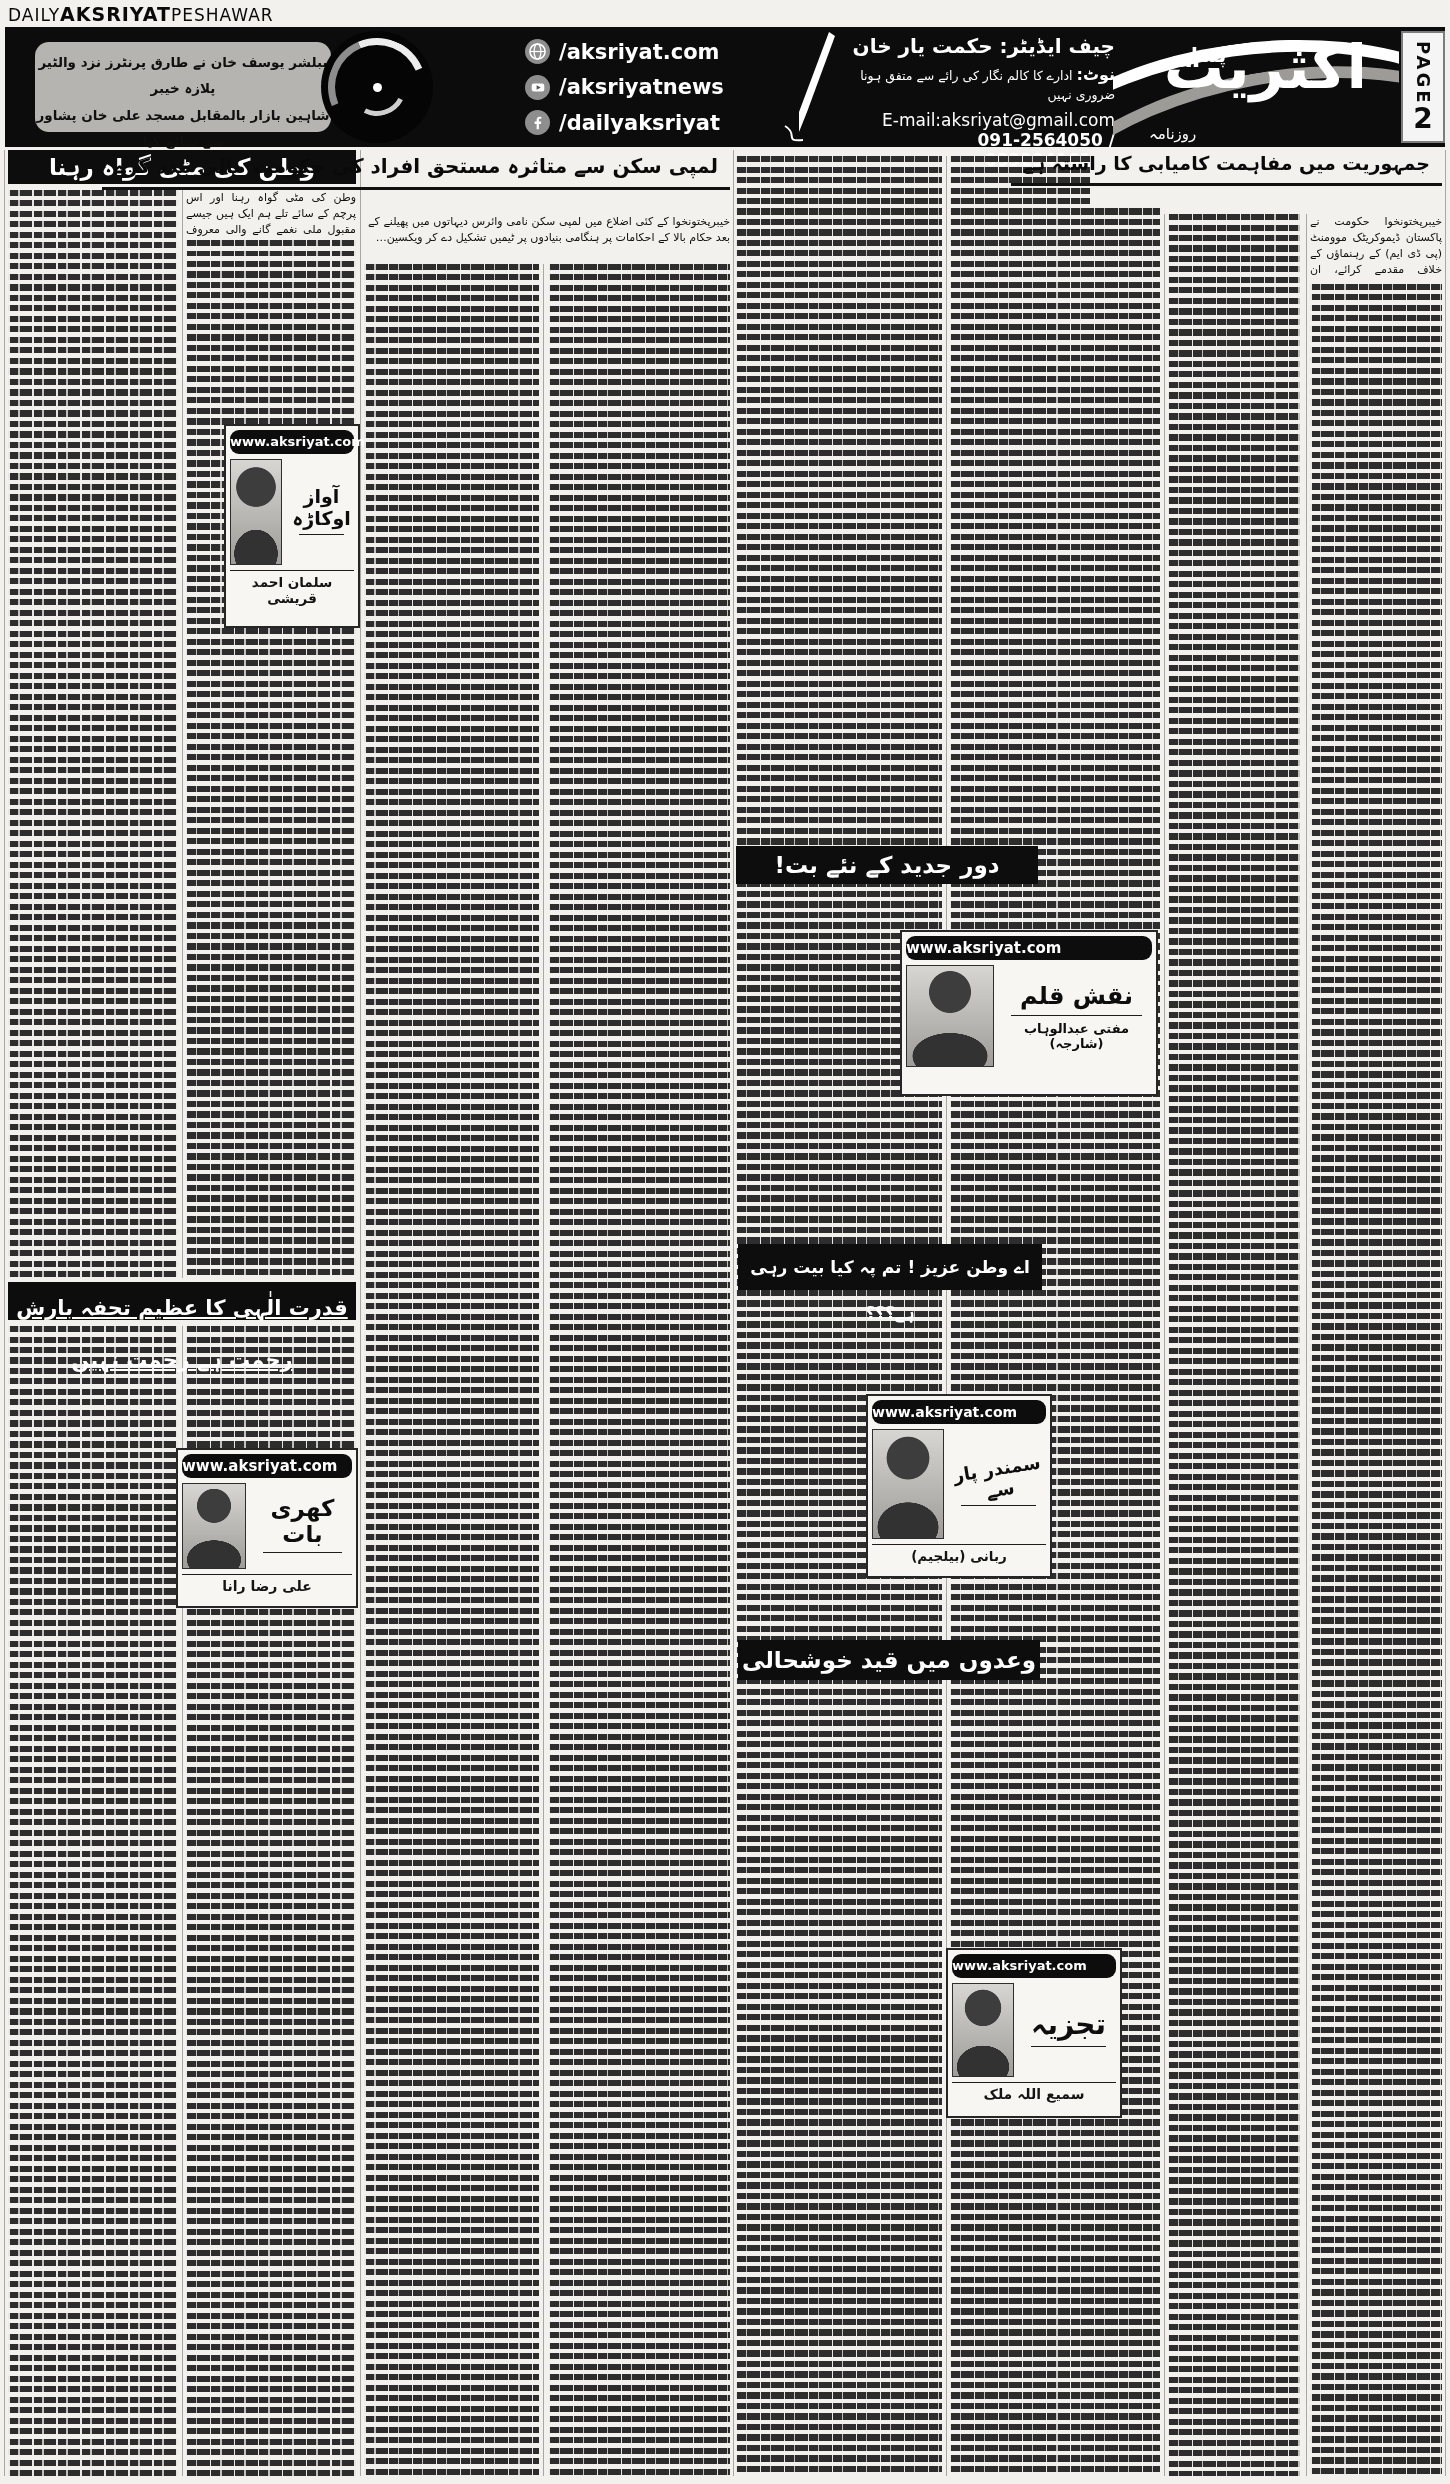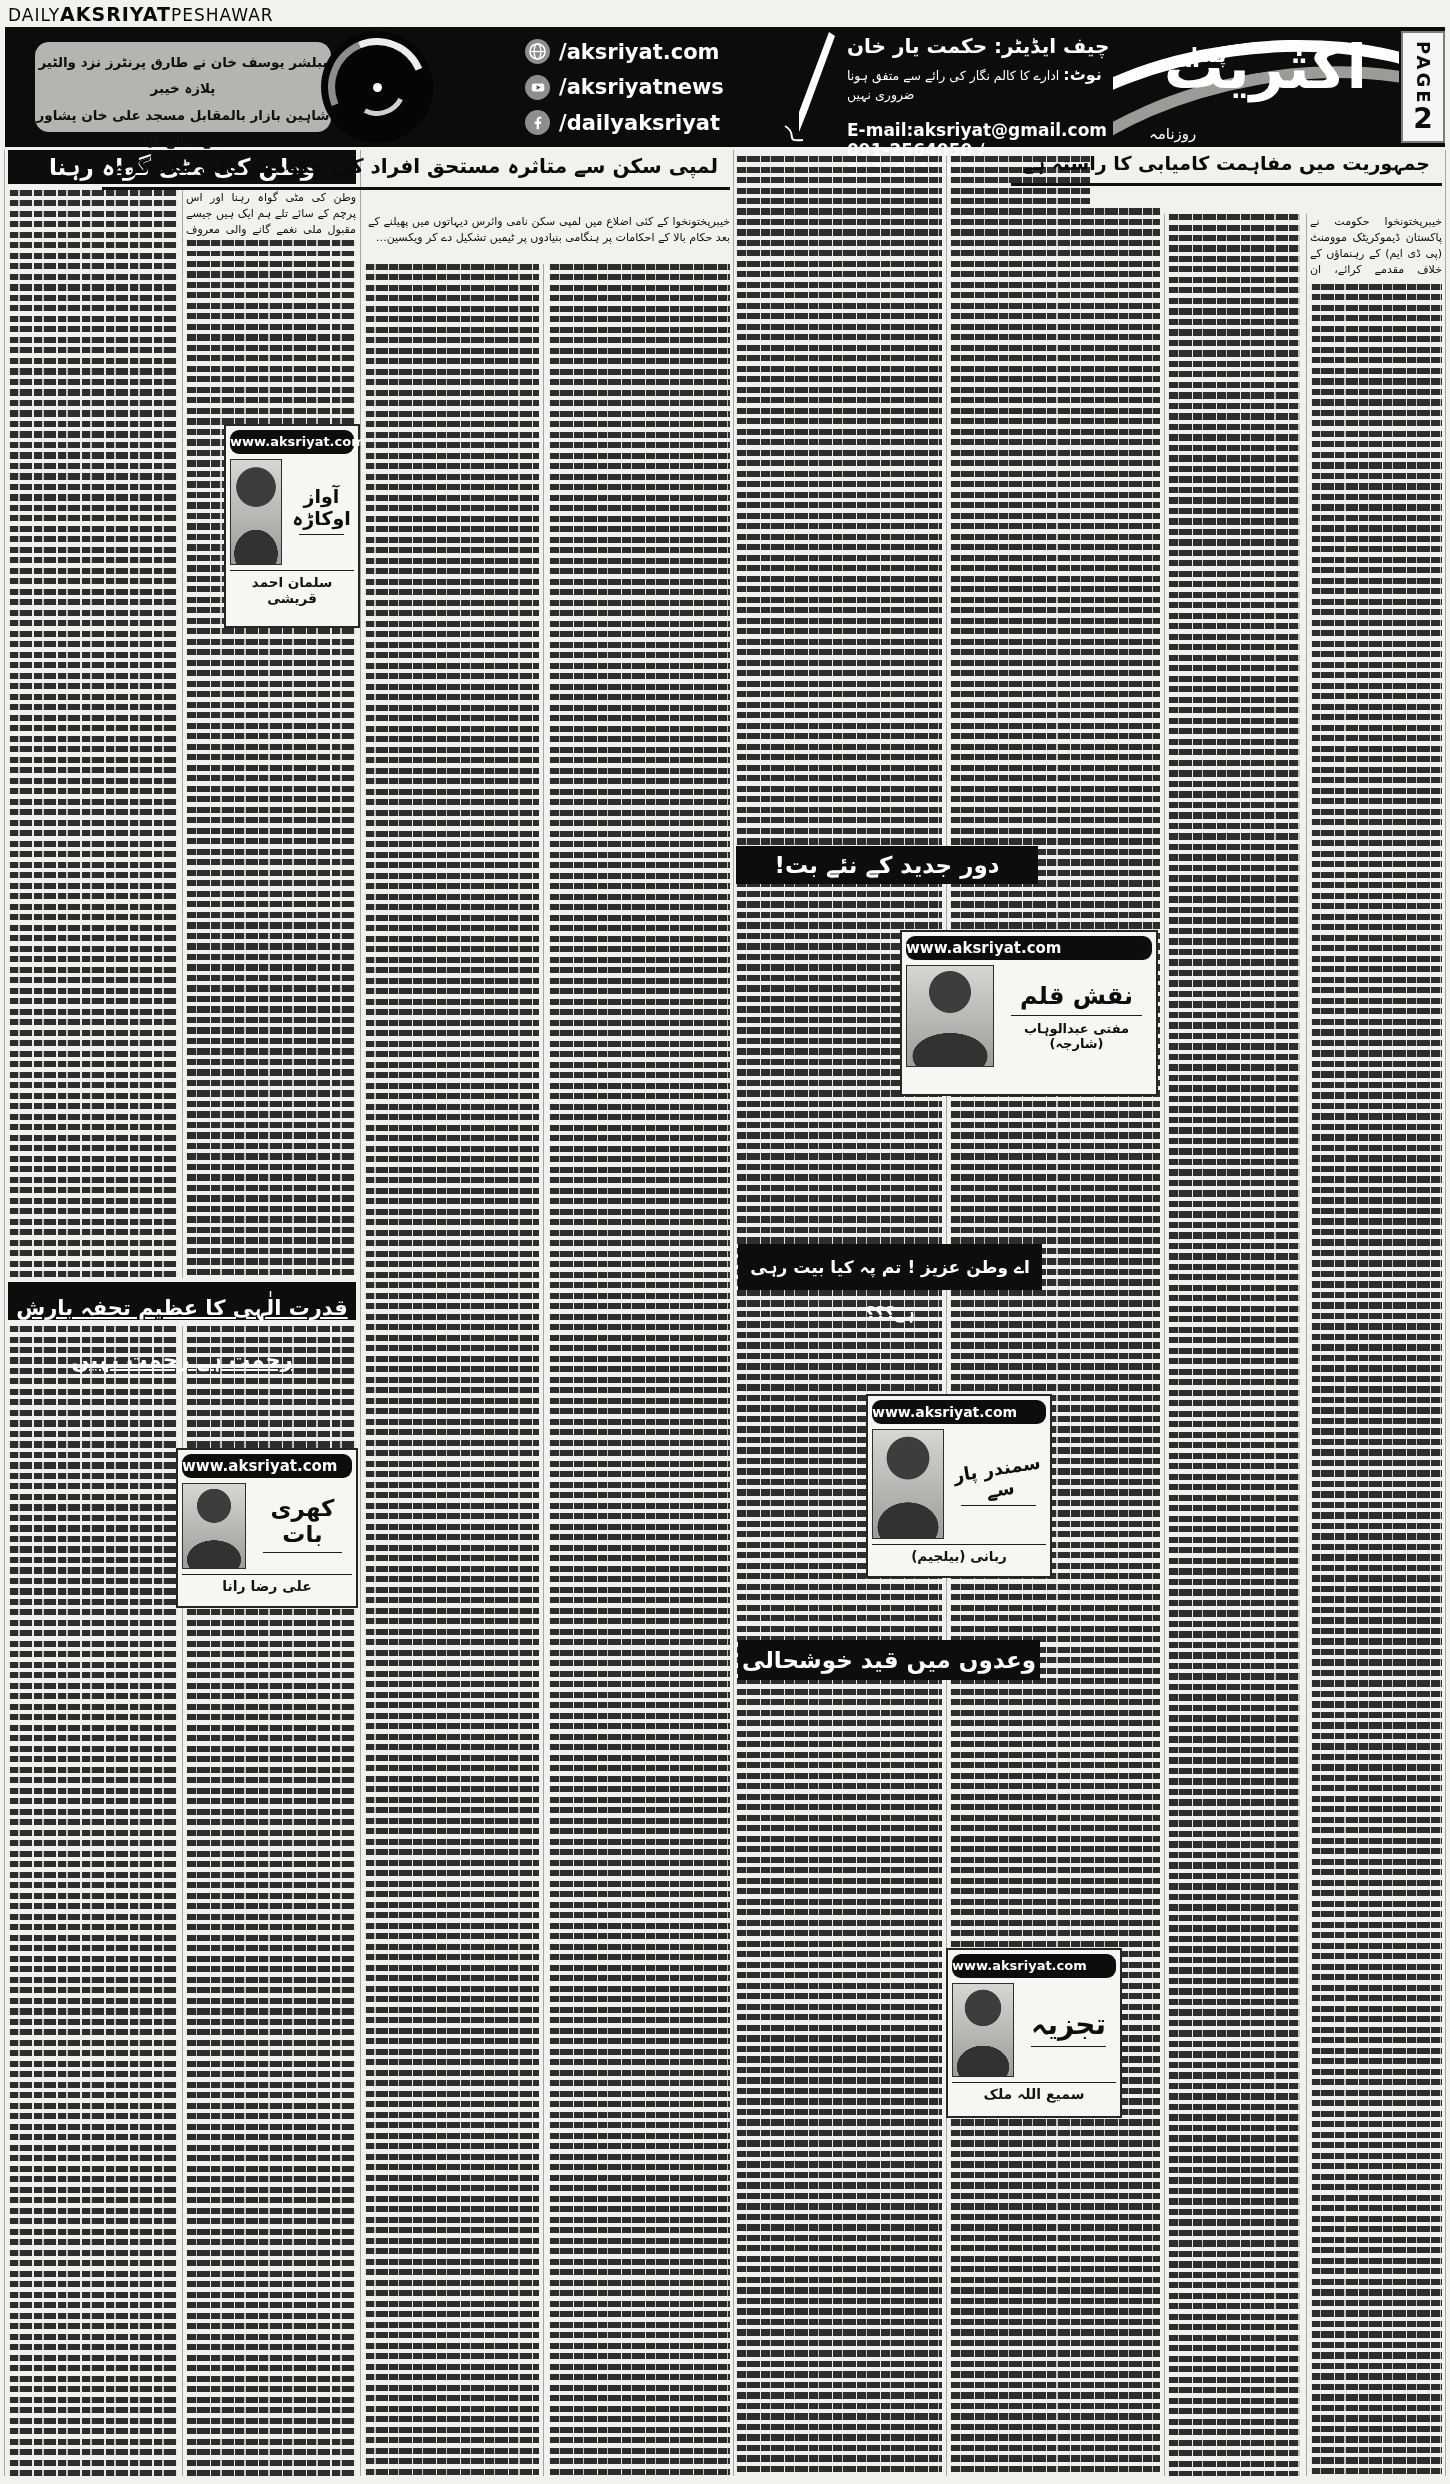--- a/index.html
+++ b/index.html
@@ -18,25 +18,25 @@
   .disc::before{content:"";position:absolute;inset:7px;border-radius:50%;border:7px solid transparent;
            border-top-color:#ededed;border-left-color:#8d8d8d;transform:rotate(22deg);}
   .disc::after{content:"";position:absolute;inset:27px;border-radius:50%;border:5px solid transparent;
            border-bottom-color:#cfcfcf;transform:rotate(-18deg);}
   .disc .dot{position:absolute;left:50%;top:50%;width:9px;height:9px;margin:-4.5px 0 0 -4.5px;
            border-radius:50%;background:#fff;}
   .social{left:520px;top:12px;width:260px;height:96px;display:flex;flex-direction:column;justify-content:space-between;}
   .srow{display:flex;align-items:center;gap:9px;color:#fff;font-weight:bold;font-size:21px;}
   .icirc{width:25px;height:25px;border-radius:50%;background:#8e8e8e;flex:none;display:flex;align-items:center;justify-content:center;}
   .pen{left:772px;top:3px;}
-  .edblock{left:842px;top:7px;width:268px;text-align:left;color:#fff;}
+  .edblock{left:842px;top:7px;width:268px;text-align:right;color:#fff;}
   .ed1{font-size:20px;font-weight:bold;direction:rtl;}
   .ed2{font-size:12.5px;direction:rtl;margin-top:6px;line-height:1.4;}
   .ed2 b{font-size:16px;}
-  .ed3{font-size:17px;font-weight:bold;margin-top:16px;}
+  .ed3{font-size:17px;font-weight:normal;margin-top:6px;}
   .ed4{font-size:17px;font-weight:bold;}
   .mast{left:1108px;top:0;width:286px;height:120px;overflow:hidden;}
   .sw{position:absolute;border-radius:50%;border:12px solid transparent;}
   .sw1{width:560px;height:320px;left:-150px;top:16px;border-top-color:#ffffff;transform:rotate(-8deg);}
   .sw2{width:560px;height:320px;left:-122px;top:44px;border-top-color:#9c9b97;transform:rotate(-10deg);}
   .mtitle{position:absolute;right:32px;top:10px;font-size:60px;font-weight:bold;color:#fff;direction:rtl;line-height:1;}
   .mcity{position:absolute;left:54px;top:16px;font-size:20px;font-weight:bold;color:#fff;direction:rtl;}
   .mdaily{position:absolute;left:36px;bottom:4px;font-size:15px;color:#fff;direction:rtl;}
   .pagebox{left:1396px;top:4px;width:44px;height:112px;background:#f5f5f5;border:2px solid #7d7d7d;
            box-sizing:border-box;display:flex;flex-direction:column;align-items:center;justify-content:center;color:#0c0c0c;}

